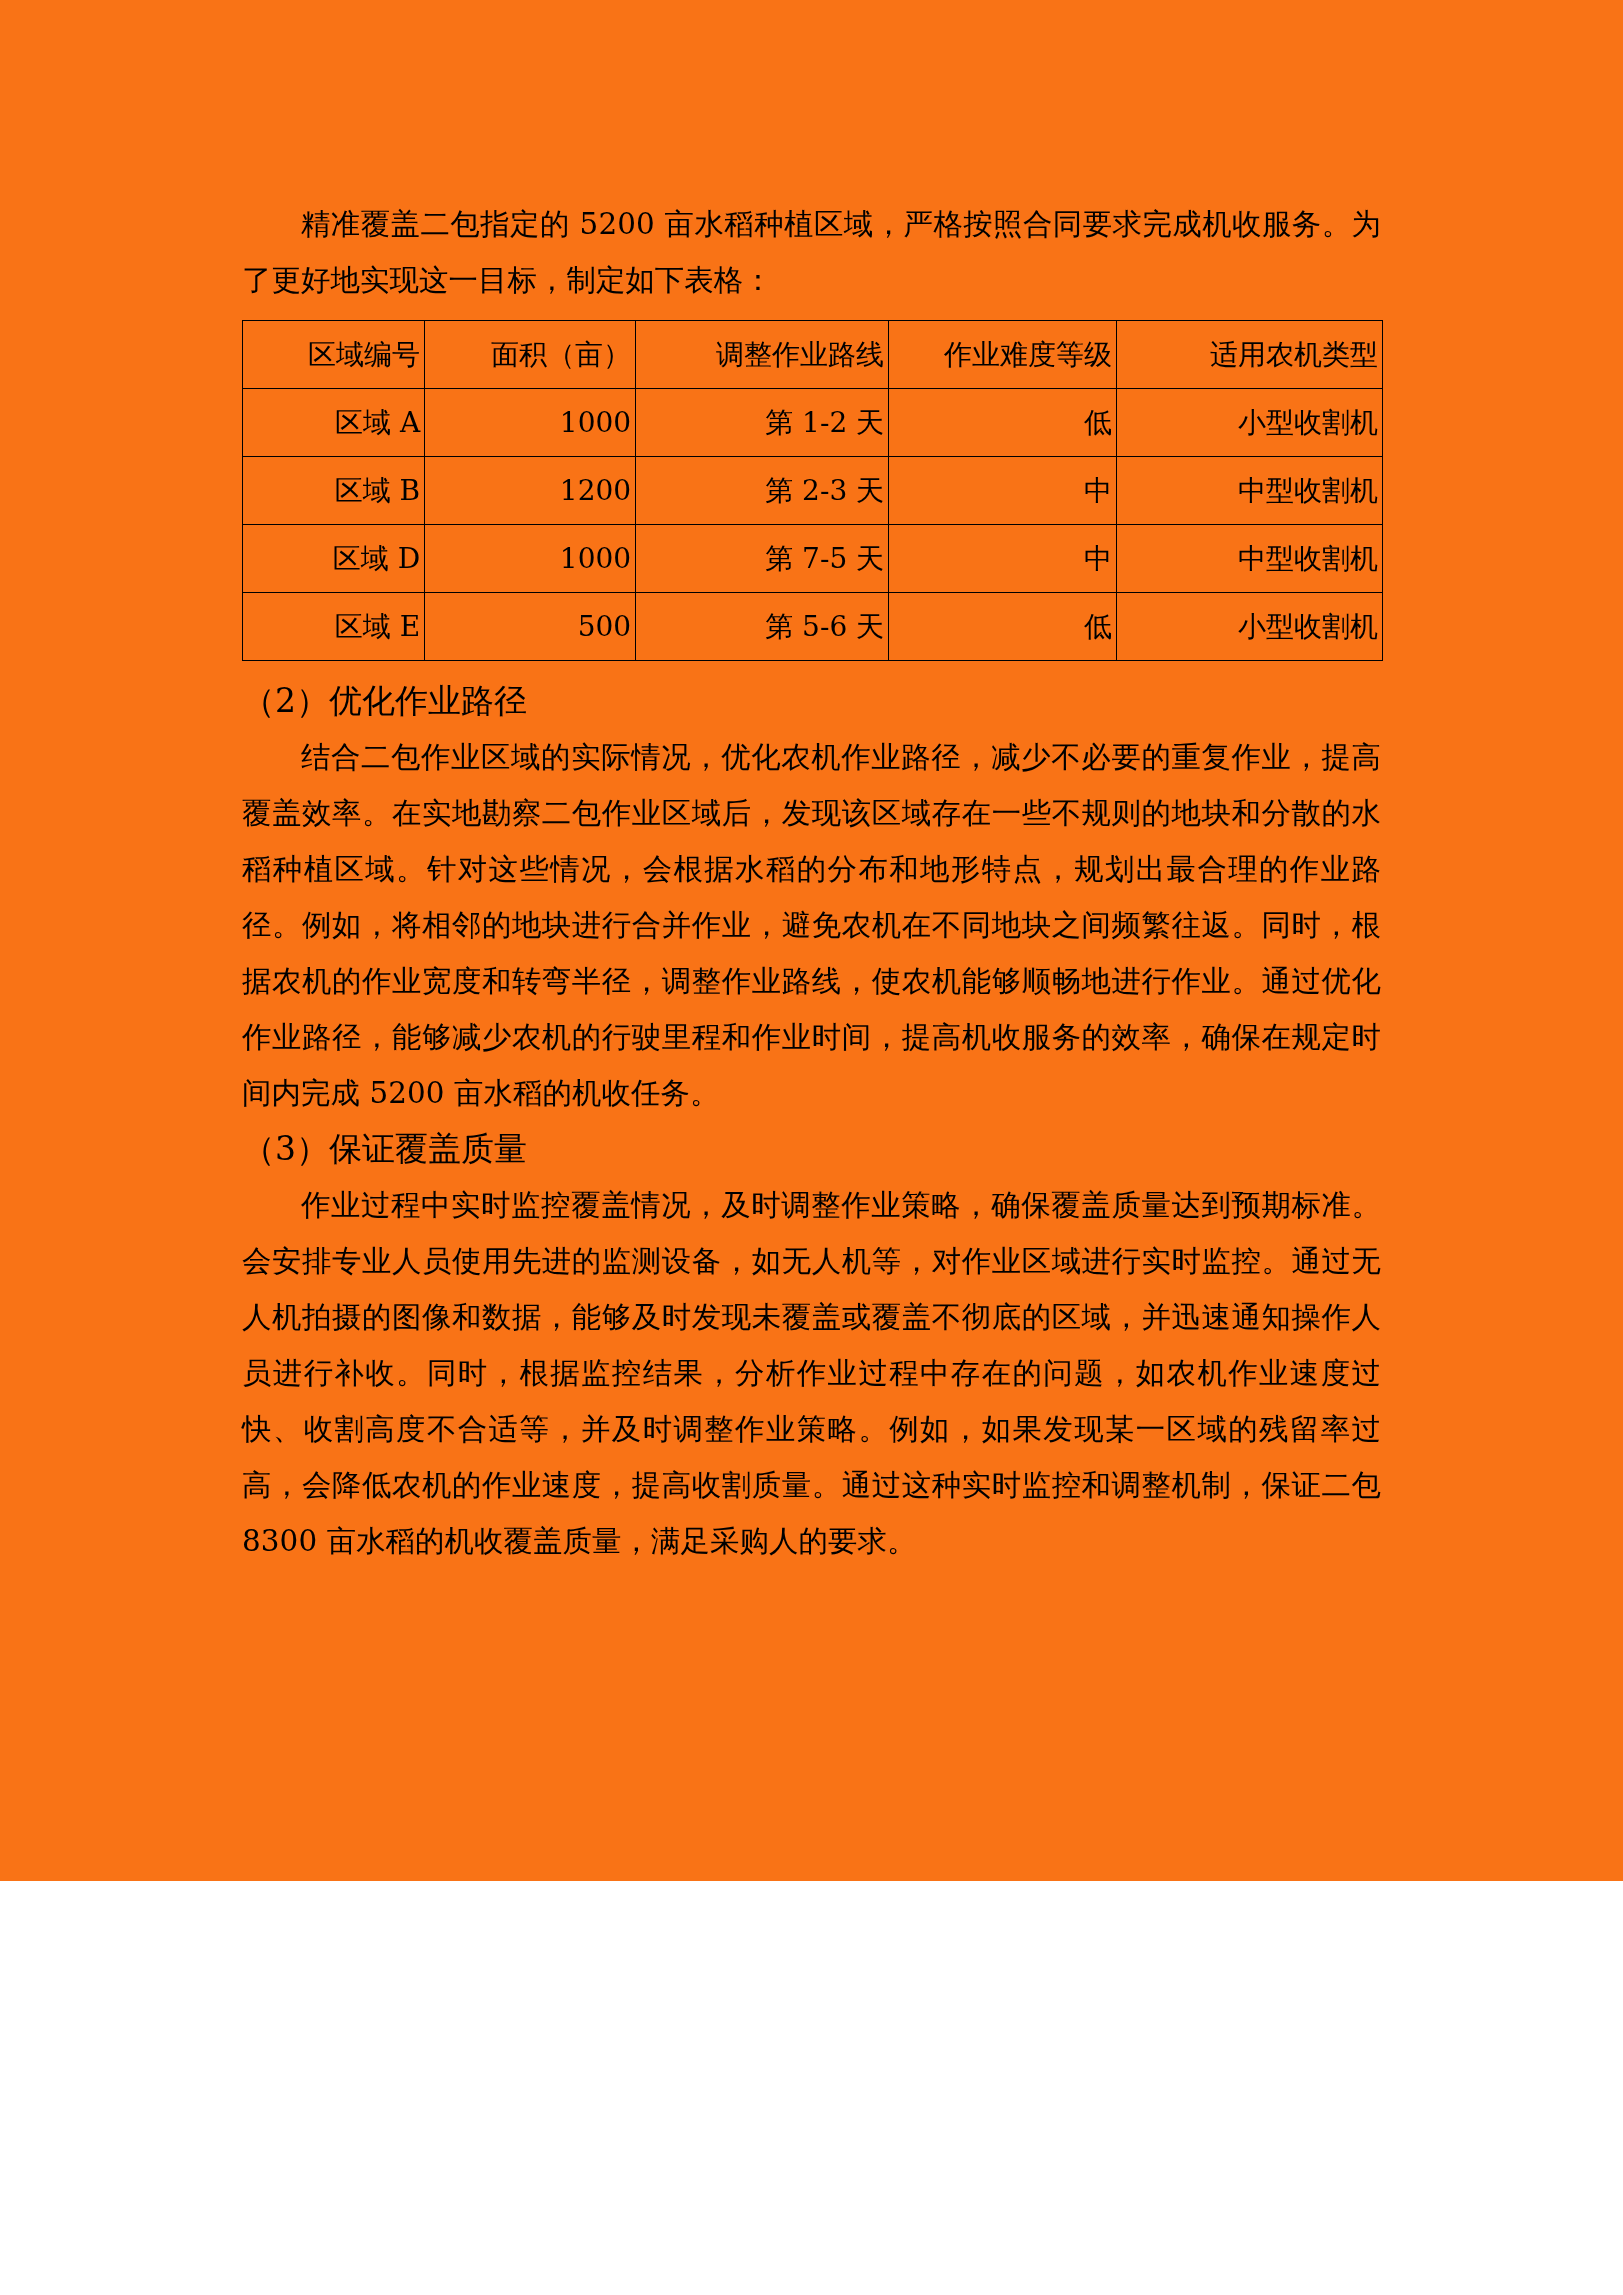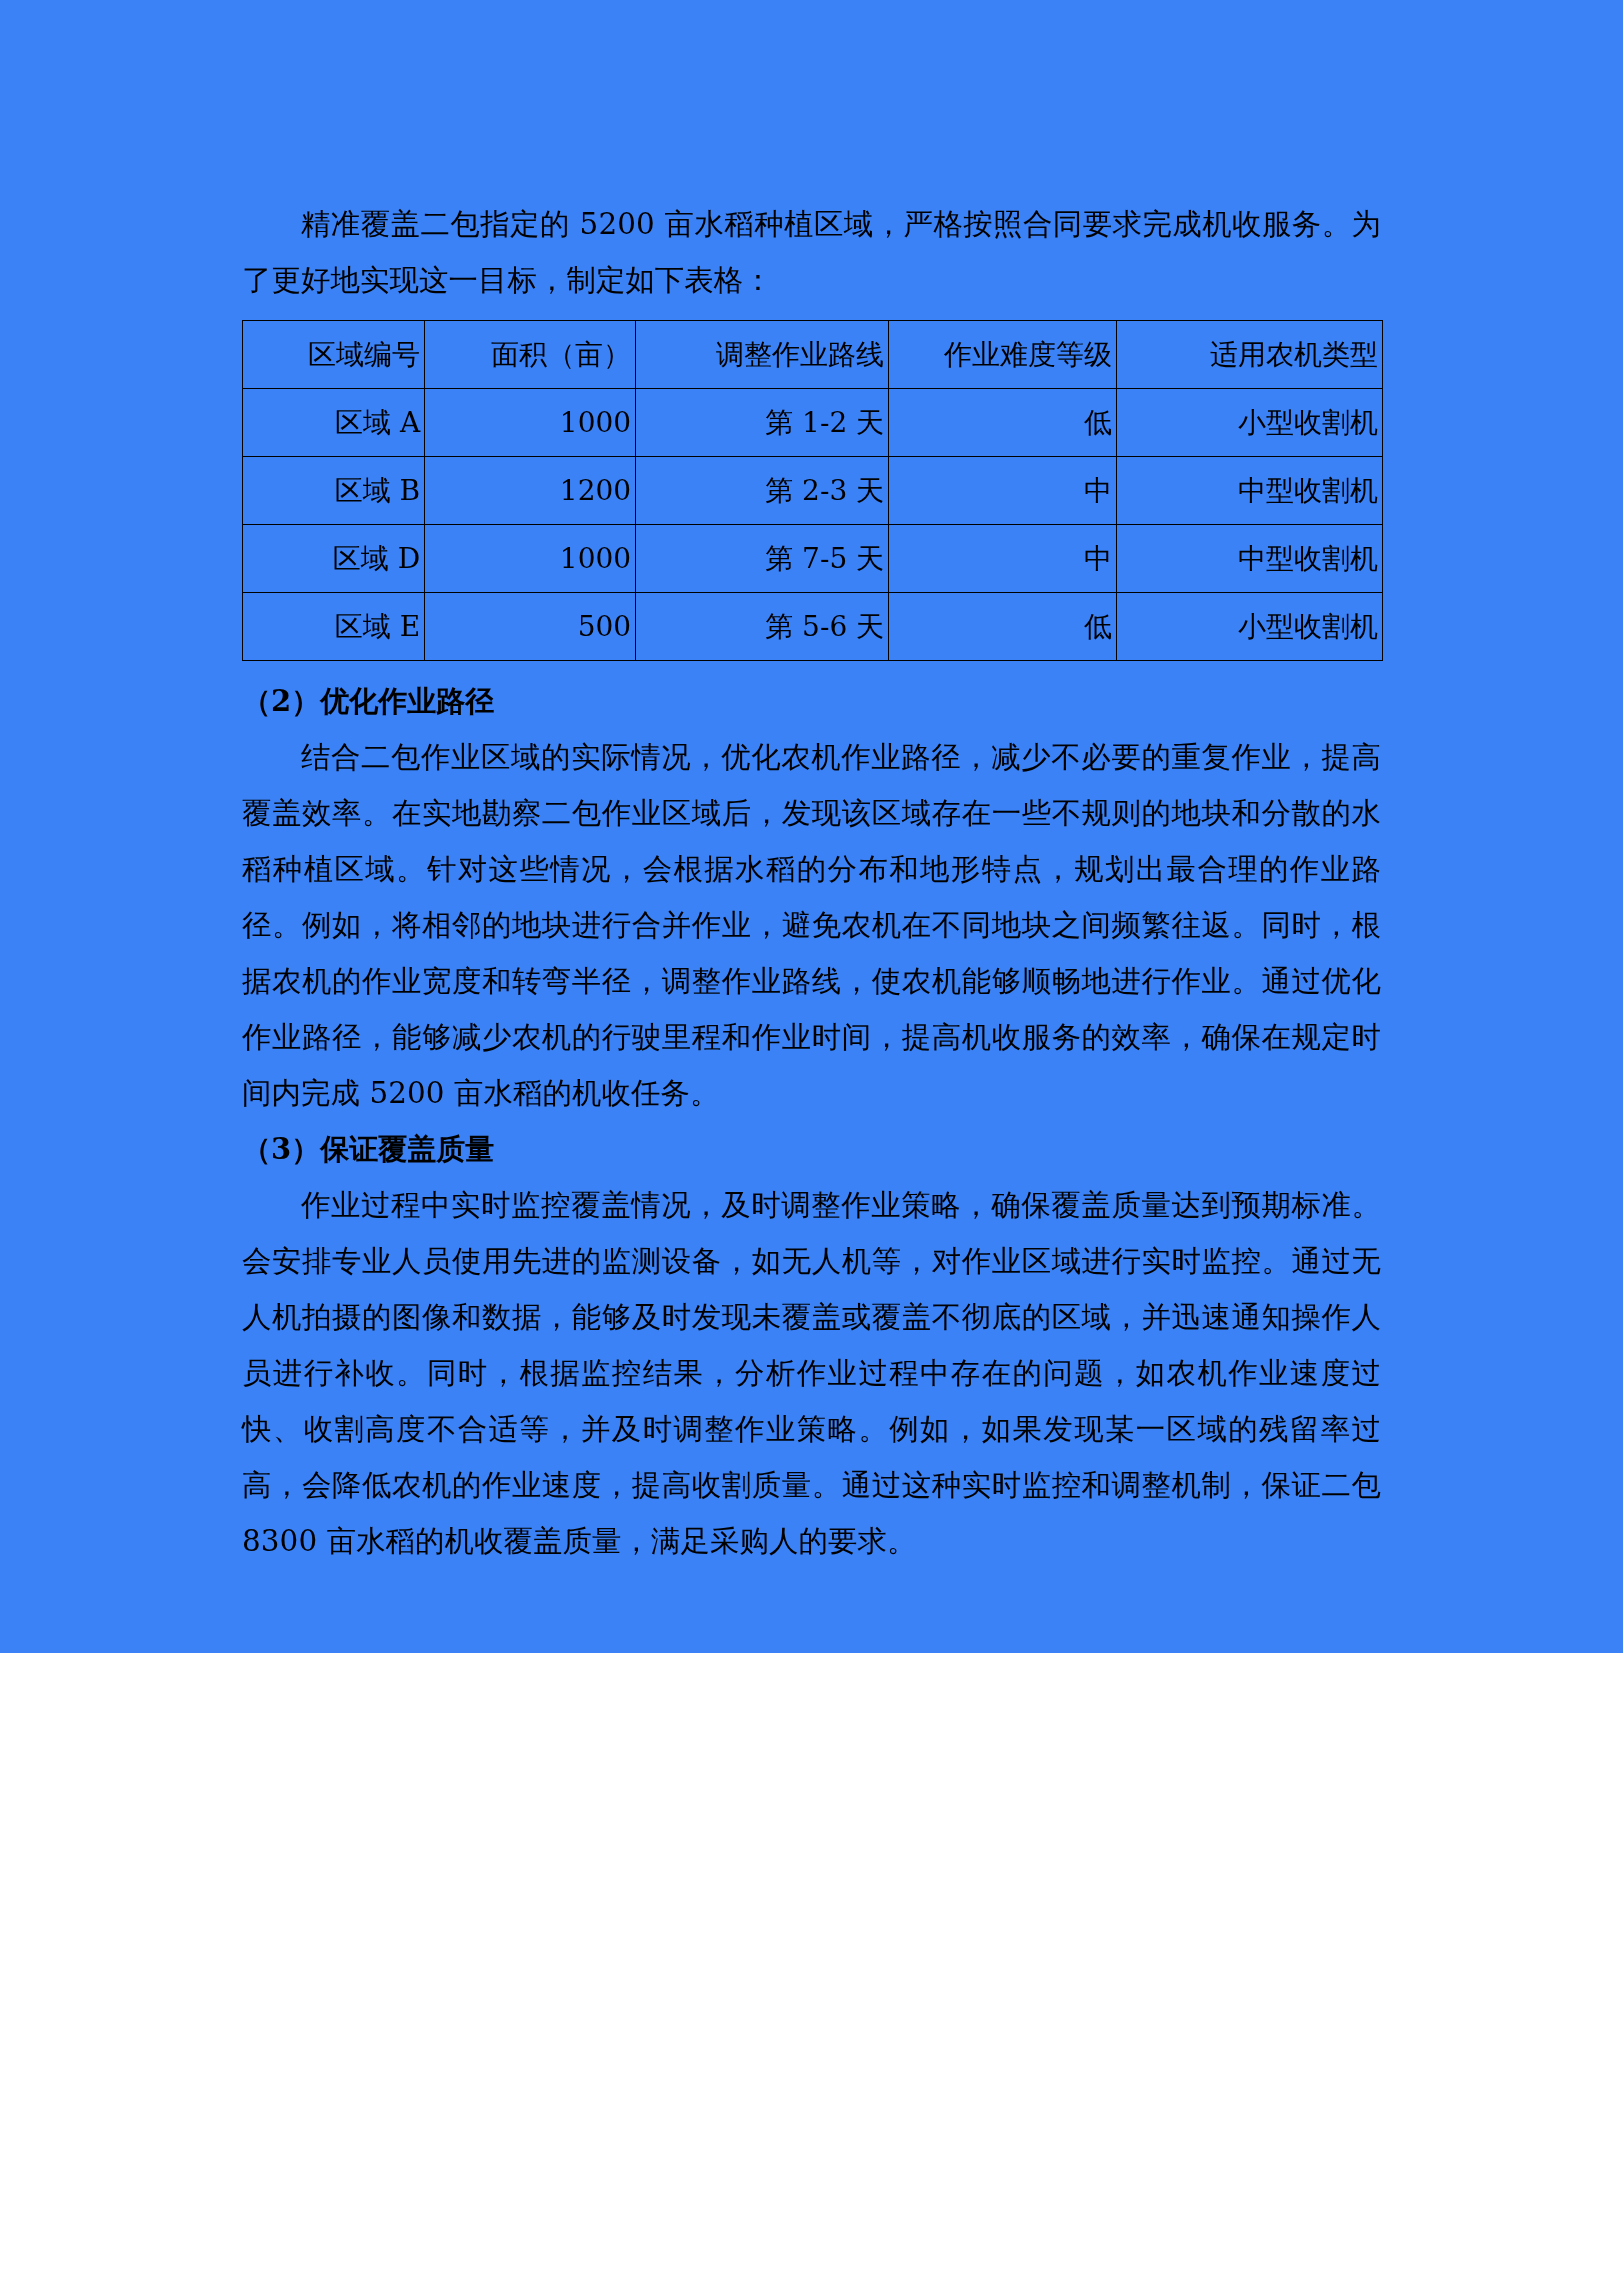--- a/index.html
+++ b/index.html
@@ -10,43 +10,43 @@
   body {
     width: 1623px;
     height: 2295px;
     font-family: "DejaVu Serif", "Liberation Serif", serif;
     color: #000000;
     -webkit-font-smoothing: antialiased;
   }
   .page {
     position: relative;
     width: 1623px;
-    height: 1653px;
+    height: 1881px;
     box-sizing: border-box;
     padding: 196px 242px 0 242px;
-    background: #3b82f6;
+    background: #f97316;
   }
   .para {
     font-size: 29.4px;
     line-height: 56px;
     text-align: justify;
     text-justify: inter-ideograph;
     text-indent: 59px;
     margin: 0;
     letter-spacing: 0.1px;
   }
   .para-first {
     margin-bottom: 11.8px;
   }
   .heading {
-    font-size: 29px;
+    font-size: 33px;
     line-height: 56px;
     margin: 0;
     text-indent: 0;
-    font-weight: bold;
+    font-weight: normal;
   }
   table.spec-table {
     border-collapse: collapse;
     width: 1140px;
     margin: 10.5px 0 11.8px 0;
     table-layout: fixed;
   }
   table.spec-table td,
   table.spec-table th {
     border: 1.3px solid #000000;

